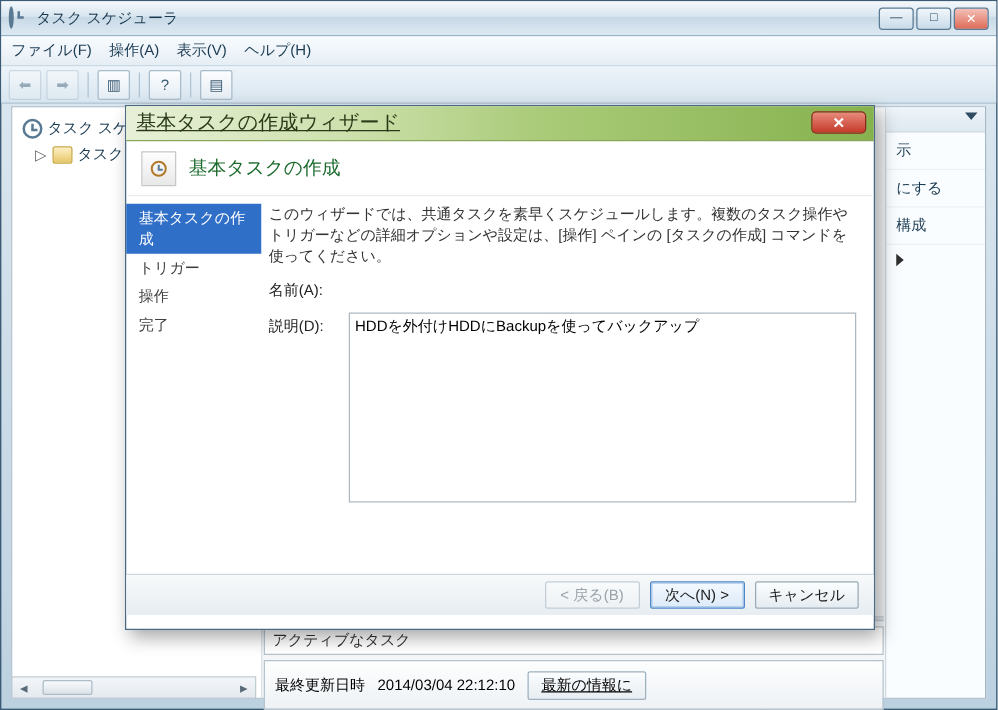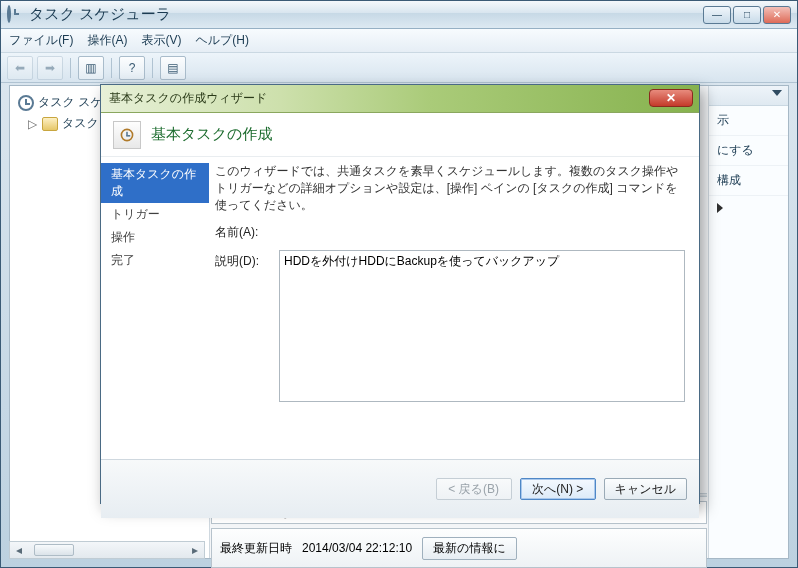--- a/index.html
+++ b/index.html
@@ -2,21 +2,21 @@
 <html><head>
 <meta charset="utf-8">
 <style>
   * { box-sizing: border-box; font-family: "Meiryo", "MS PGothic", sans-serif; font-size: 12px; }
   body { margin: 0; width: 798px; height: 568px; background: #6b8a9e; overflow: hidden; position: relative; }
 
   
   .main-window { position: absolute; inset: 0; background: linear-gradient(#dfe9f1, #bcd1e0); border: 1px solid #3a5a75; }
   .titlebar { height: 28px; background: linear-gradient(#f4f8fb, #d8e5ef 45%, #c7d9e6 46%, #dde9f2); display: flex; align-items: center; padding: 0 6px; border-bottom: 1px solid #96b0c4; }
   .title-icon { width: 16px; height: 16px; margin-right: 6px; }
-  .title-text { flex: 1; color: #1b3b52; font-size: 15px; }
+  .title-text { flex: 1; color: #1b3b52; font-size: 12px; }
   .win-btns { display: flex; gap: 2px; }
   .win-btn { width: 28px; height: 18px; border: 1px solid #5a7a94; border-radius: 3px; background: linear-gradient(#f0f6fb, #c8dbe9); display: flex; align-items: center; justify-content: center; font-size: 10px; color: #2b4a62; }
   .win-btn.close { background: linear-gradient(#f3c0b8, #de6b58); color: #fff; }
 
   .menubar { height: 24px; background: linear-gradient(#f7fbfe, #e6eef5); display: flex; align-items: center; padding: 0 8px; gap: 14px; border-bottom: 1px solid #cad8e2; color: #1b3b52; }
   .menu-item { cursor: default; }
 
   .toolbar { height: 30px; background: linear-gradient(#edf4fa, #d8e5ef); border-bottom: 1px solid #b0c3d2; display: flex; align-items: center; padding: 0 6px; gap: 4px; }
   .tbtn { width: 26px; height: 24px; border: 1px solid #a9bccb; background: linear-gradient(#fcfdfe, #e4edf4); border-radius: 2px; display: flex; align-items: center; justify-content: center; color: #3b5b73; }
   .tbtn.disabled { opacity: .45; }
@@ -35,47 +35,47 @@
   .right-pane { width: 80px; border-left: 1px solid #cfd8df; background: #fafdff; }
   .right-pane .strip-head { height: 20px; background: linear-gradient(#eef4f9, #dfe9f1); border-bottom: 1px solid #cad8e2; position: relative; }
   .right-pane .strip-head .caret { position: absolute; right: 6px; top: 4px; width: 0; height: 0; border-left: 5px solid transparent; border-right: 5px solid transparent; border-top: 6px solid #2f4b61; }
   .right-pane .entry { padding: 6px 8px; color: #1b3b52; border-bottom: 1px solid #edf2f6; text-align: left; }
   .right-pane .arrow-row { padding: 6px 8px; }
   .right-pane .arrow-row span { display: inline-block; width: 0; height: 0; border-top: 5px solid transparent; border-bottom: 5px solid transparent; border-left: 6px solid #2f2f2f; }
 
   .status-area { position: absolute; left: 210px; right: 90px; bottom: 14px; height: 60px; }
   .status-area .divider { height: 4px; background: linear-gradient(#e8ecef, #d2dae0); border-top: 1px solid #c3ced6; border-bottom: 1px solid #c3ced6; }
   .status-bar { margin-top: 4px; border: 1px solid #b7c3cc; background: linear-gradient(#fdfefe, #eef2f5); height: 40px; display: flex; align-items: center; padding: 0 8px; gap: 10px; }
-  .sbtn { border: 1px solid #9fb0bd; background: linear-gradient(#fbfdfe, #e7edf2); padding: 2px 10px; border-radius: 2px; }
+  .sbtn { border: 1px solid #9fb0bd; background: linear-gradient(#fbfdfe, #e7edf2); padding: 2px 10px; border-radius: 2px; text-decoration: underline; }
   .scrollbar-bottom { position: absolute; left: 8px; bottom: 8px; height: 18px; width: 196px; background: linear-gradient(#f3f6f9, #e3e9ee); border: 1px solid #c0ccd4; display: flex; align-items: center; }
   .scrollbar-bottom .cap { width: 18px; height: 100%; display: flex; align-items: center; justify-content: center; color: #596b78; }
   .scrollbar-bottom .thumb { width: 40px; height: 12px; margin-left: 6px; background: linear-gradient(#f7fafc, #dbe3e9); border: 1px solid #aebcc6; border-radius: 2px; }
 
   
   .dialog { position: absolute; left: 100px; top: 84px; width: 600px; height: 420px; background: #fff; border: 1px solid #4a6a84; box-shadow: 4px 6px 14px rgba(0,0,0,.35); }
   .dlg-titlebar { height: 28px; background: linear-gradient(to right, #e7f0d7 0%, #cde0ac 30%, #aacb79 55%, #86b24e 100%); display: flex; align-items: center; padding: 0 8px; color: #2a3a18; border-bottom: 1px solid #8aa75e; position: relative; }
-  .dlg-title { flex: 1; font-size: 12px; }
+  .dlg-title { flex: 1; font-size: 16px; text-decoration: underline; }
   .dlg-close { position: absolute; right: 6px; top: 4px; width: 44px; height: 18px; border-radius: 4px; background: linear-gradient(#e88b7d, #c43a2a); border: 1px solid #8a2a1e; display: flex; align-items: center; justify-content: center; color: #fff; font-weight: bold; }
   .dlg-header { height: 44px; display: flex; align-items: center; padding: 0 12px; gap: 10px; border-bottom: 1px solid #e9edf0; }
   .dlg-header .hicon { width: 28px; height: 28px; border: 1px solid #c8c8c8; background: linear-gradient(#fefefe, #e8e8e8); display: flex; align-items: center; justify-content: center; }
   .dlg-header .hicon .clock-ic { transform: scale(.8); border-color: #b07a2a; }
   .dlg-header h2 { margin: 0; font-weight: normal; font-size: 15px; color: #1b6b2d; }
 
   .dlg-body { display: flex; height: calc(100% - 28px - 44px - 44px); }
   .steps { width: 108px; padding: 6px 0; }
   .step { padding: 3px 10px; color: #404040; }
   .step.active { background: #2f6fc8; color: #fff; }
   .form { flex: 1; padding: 6px 14px 6px 6px; }
   .intro { color: #333; line-height: 1.4; margin-bottom: 8px; }
   .row { display: flex; align-items: flex-start; margin-bottom: 9px; gap: 6px; }
   .row label { width: 58px; padding-top: 3px; color: #222; }
   .row input[type=text] { flex: 1; height: 20px; border: 1px solid #aeb8c0; padding: 1px 4px; background: #fff; }
   .row textarea { flex: 1; height: 152px; border: 1px solid #aeb8c0; padding: 2px 4px; resize: none; background: #fff; font-family: inherit; }
 
-  .dlg-footer { height: 59px; background: linear-gradient(#f7f9fa, #e7edf2); border-top: 1px solid #cfd8df; display: flex; align-items: center; justify-content: flex-end; padding: 0 12px; gap: 8px; }
+  .dlg-footer { height: 33px; background: linear-gradient(#f7f9fa, #e7edf2); border-top: 1px solid #cfd8df; display: flex; align-items: center; justify-content: flex-end; padding: 0 12px; gap: 8px; }
   .btn { min-width: 76px; height: 22px; border: 1px solid #9aaab6; background: linear-gradient(#fbfdfe, #e5ecf1); border-radius: 2px; padding: 0 10px; display: flex; align-items: center; justify-content: center; color: #222; }
   .btn.default { border: 1px solid #4f87c6; box-shadow: inset 0 0 0 1px #a9c8ec; background: linear-gradient(#f4f9ff, #dceaf8); }
   .btn.disabled { color: #9aa3aa; border-color: #c5ced5; background: linear-gradient(#f8fafb, #eef2f5); }
 </style>
 </head>
 <body>
 
 <div class="main-window">
   <div class="titlebar">
     <span class="title-icon"><span class="clock-ic"></span></span>

